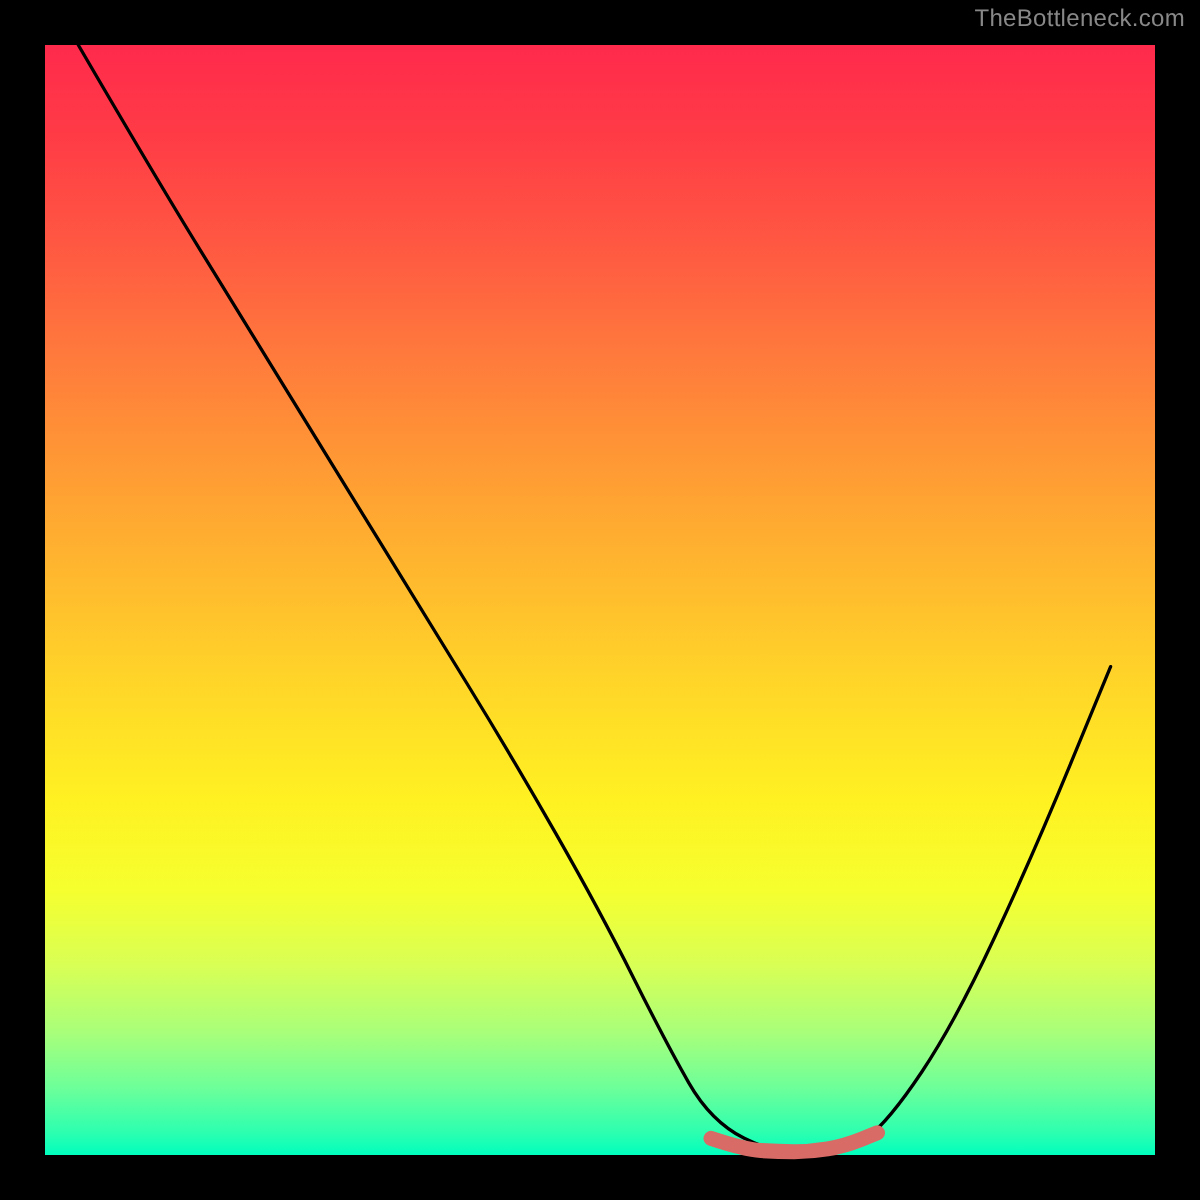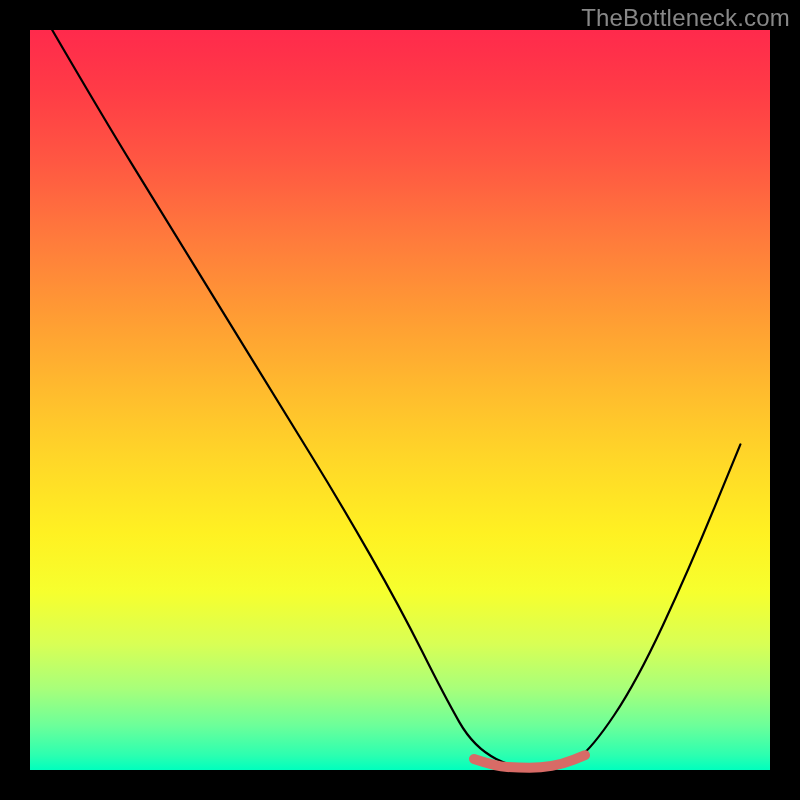--- a/index.html
+++ b/index.html
@@ -44,21 +44,21 @@
     top: 30px;
     width: 740px;
     height: 740px;
     overflow: visible;
   }
   .watermark {
     position: absolute;
     top: 4px;
     right: 10px;
     font-family: Arial, Helvetica, sans-serif;
-    font-size: 24px;
+    font-size: 16px;
     color: #888;
     letter-spacing: 0.2px;
   }
 </style>
 </head>
 <body>
 
 <div class="frame">
   <div class="gradient"></div>
 

